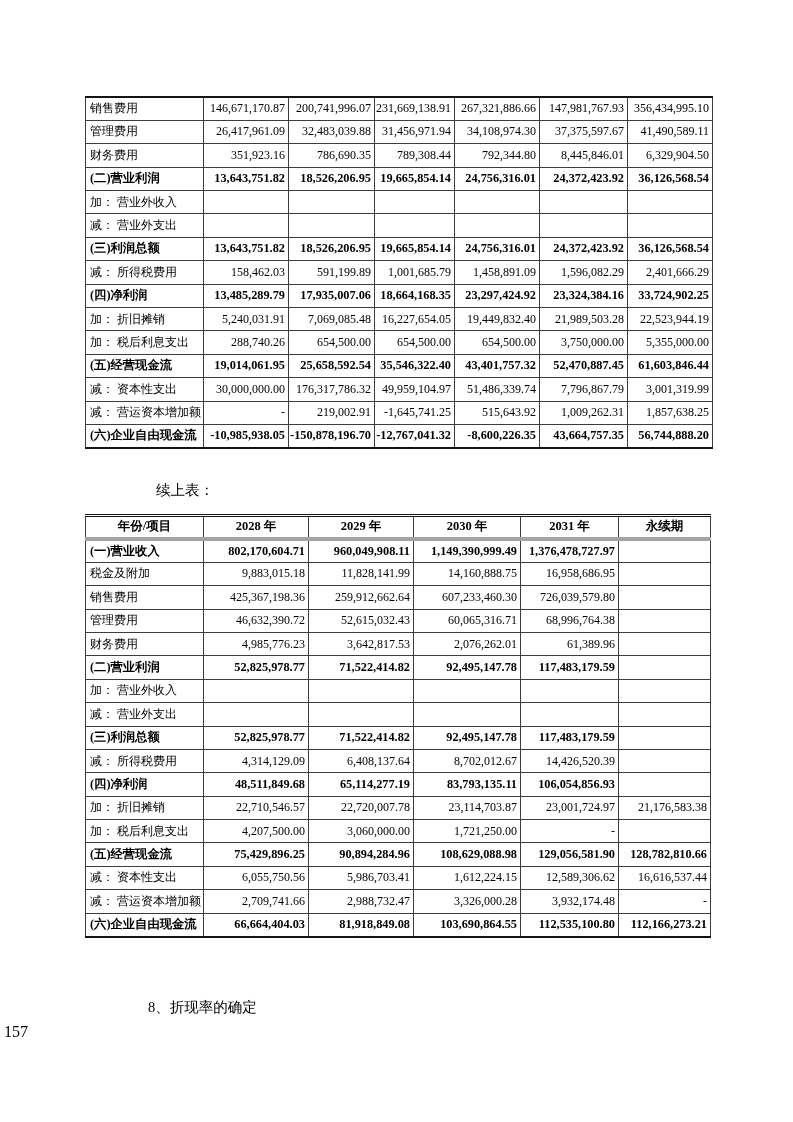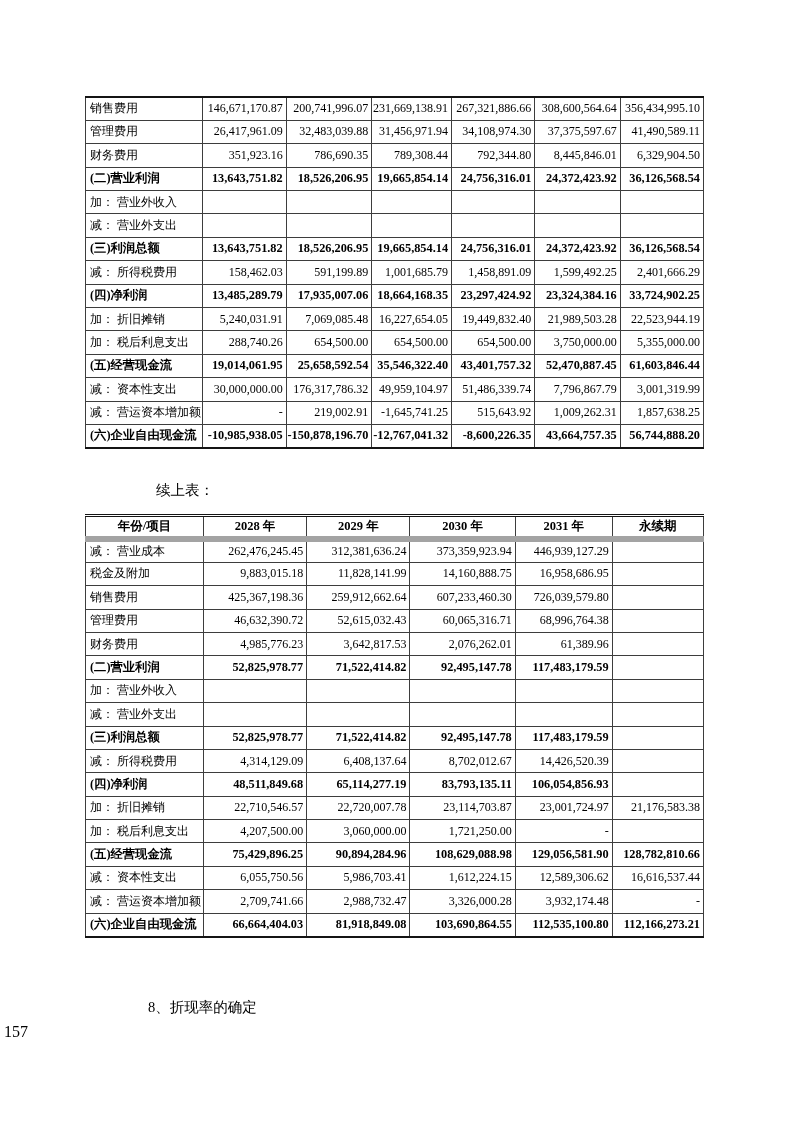--- a/index.html
+++ b/index.html
@@ -1,19 +1,19 @@
 <!DOCTYPE html>
 <html><head>
 <meta charset="utf-8">
 <style>
   * { box-sizing: border-box; }
   html, body { margin: 0; padding: 0; background: #ffffff; }
   .page {
     position: relative;
-    width: 704px;
+    width: 793px;
     height: 1122px;
     background: #ffffff;
     font-family: "Liberation Serif", "DejaVu Serif", serif;
     color: #000000;
     overflow: hidden;
   }
   table.fin-table {
     border-collapse: collapse;
     table-layout: fixed;
     position: absolute;
@@ -32,21 +32,21 @@
   .fin-table .lbl { text-align: left; padding-left: 4px; }
   .fin-table .num { text-align: right; padding-right: 3px; }
   .fin-table tr.bold td { font-weight: bold; font-size: 12.3px; }
   .fin-table th {
     font-weight: bold;
     text-align: center;
     font-size: 12.5px;
   }
   #table1 { left: 85px; top: 96px; border-top: 2.5px solid #141414; border-bottom: 2.2px solid #141414; }
   #table2 { left: 85px; top: 514px; border-top: 3px double #141414; border-bottom: 2.2px solid #141414; }
-  #table2 thead th { border-bottom: 6px solid #a3a3a3; }
+  #table2 thead th { border-bottom: 4px solid #a3a3a3; }
   .cont-label {
     position: absolute;
     left: 156px;
     top: 481px;
     font-size: 14.5px;
   }
   .section-heading {
     position: absolute;
     left: 148px;
     top: 998px;
@@ -77,21 +77,21 @@
         <col style="width: 88px;">
         <col style="width: 85px;">
       </colgroup>
       <tbody>
         <tr>
           <td class="lbl">销售费用</td>
           <td class="num">146,671,170.87</td>
           <td class="num">200,741,996.07</td>
           <td class="num">231,669,138.91</td>
           <td class="num">267,321,886.66</td>
-          <td class="num">308,600,564.64</td>
+          <td class="num">147,981,767.93</td>
           <td class="num">356,434,995.10</td>
         </tr>
         <tr>
           <td class="lbl">管理费用</td>
           <td class="num">26,417,961.09</td>
           <td class="num">32,483,039.88</td>
           <td class="num">31,456,971.94</td>
           <td class="num">34,108,974.30</td>
           <td class="num">37,375,597.67</td>
           <td class="num">41,490,589.11</td>
@@ -140,21 +140,21 @@
           <td class="num">24,756,316.01</td>
           <td class="num">24,372,423.92</td>
           <td class="num">36,126,568.54</td>
         </tr>
         <tr>
           <td class="lbl">减： 所得税费用</td>
           <td class="num">158,462.03</td>
           <td class="num">591,199.89</td>
           <td class="num">1,001,685.79</td>
           <td class="num">1,458,891.09</td>
-          <td class="num">1,599,492.25</td>
+          <td class="num">1,596,082.29</td>
           <td class="num">2,401,666.29</td>
         </tr>
         <tr class="bold">
           <td class="lbl">(四)净利润</td>
           <td class="num">13,485,289.79</td>
           <td class="num">17,935,007.06</td>
           <td class="num">18,664,168.35</td>
           <td class="num">23,297,424.92</td>
           <td class="num">23,324,384.16</td>
           <td class="num">33,724,902.25</td>
@@ -231,26 +231,26 @@
         <tr>
           <th>年份/项目</th>
           <th>2028 年</th>
           <th>2029 年</th>
           <th>2030 年</th>
           <th>2031 年</th>
           <th>永续期</th>
         </tr>
       </thead>
       <tbody>
-        <tr>
-          <td class="lbl">减： 营业成本</td>
-          <td class="num">262,476,245.45</td>
-          <td class="num">312,381,636.24</td>
-          <td class="num">373,359,923.94</td>
-          <td class="num">446,939,127.29</td>
+        <tr class="bold">
+          <td class="lbl">(一)营业收入</td>
+          <td class="num">802,170,604.71</td>
+          <td class="num">960,049,908.11</td>
+          <td class="num">1,149,390,999.49</td>
+          <td class="num">1,376,478,727.97</td>
           <td class="num"></td>
         </tr>
         <tr>
           <td class="lbl">税金及附加</td>
           <td class="num">9,883,015.18</td>
           <td class="num">11,828,141.99</td>
           <td class="num">14,160,888.75</td>
           <td class="num">16,958,686.95</td>
           <td class="num"></td>
         </tr>

